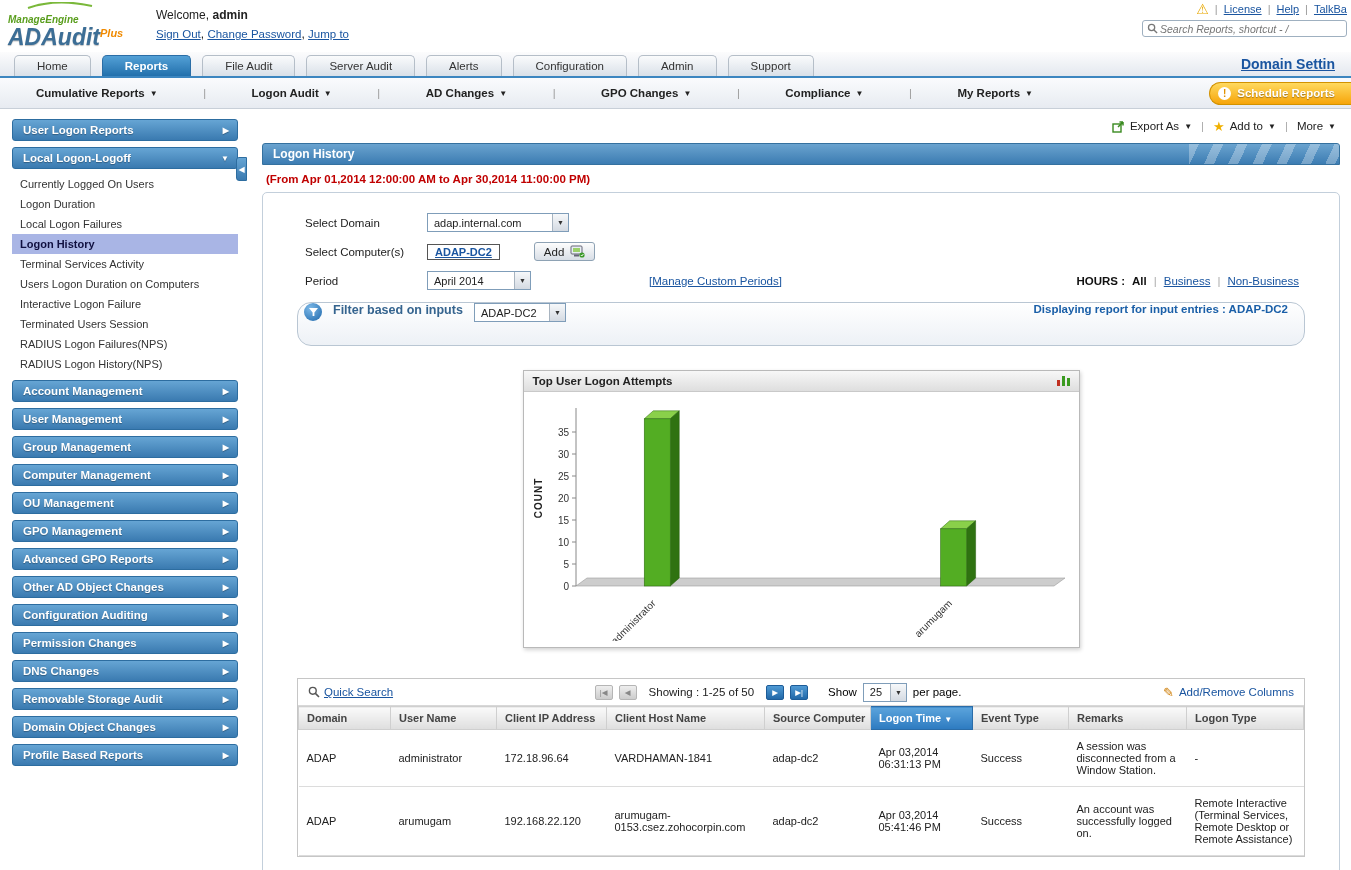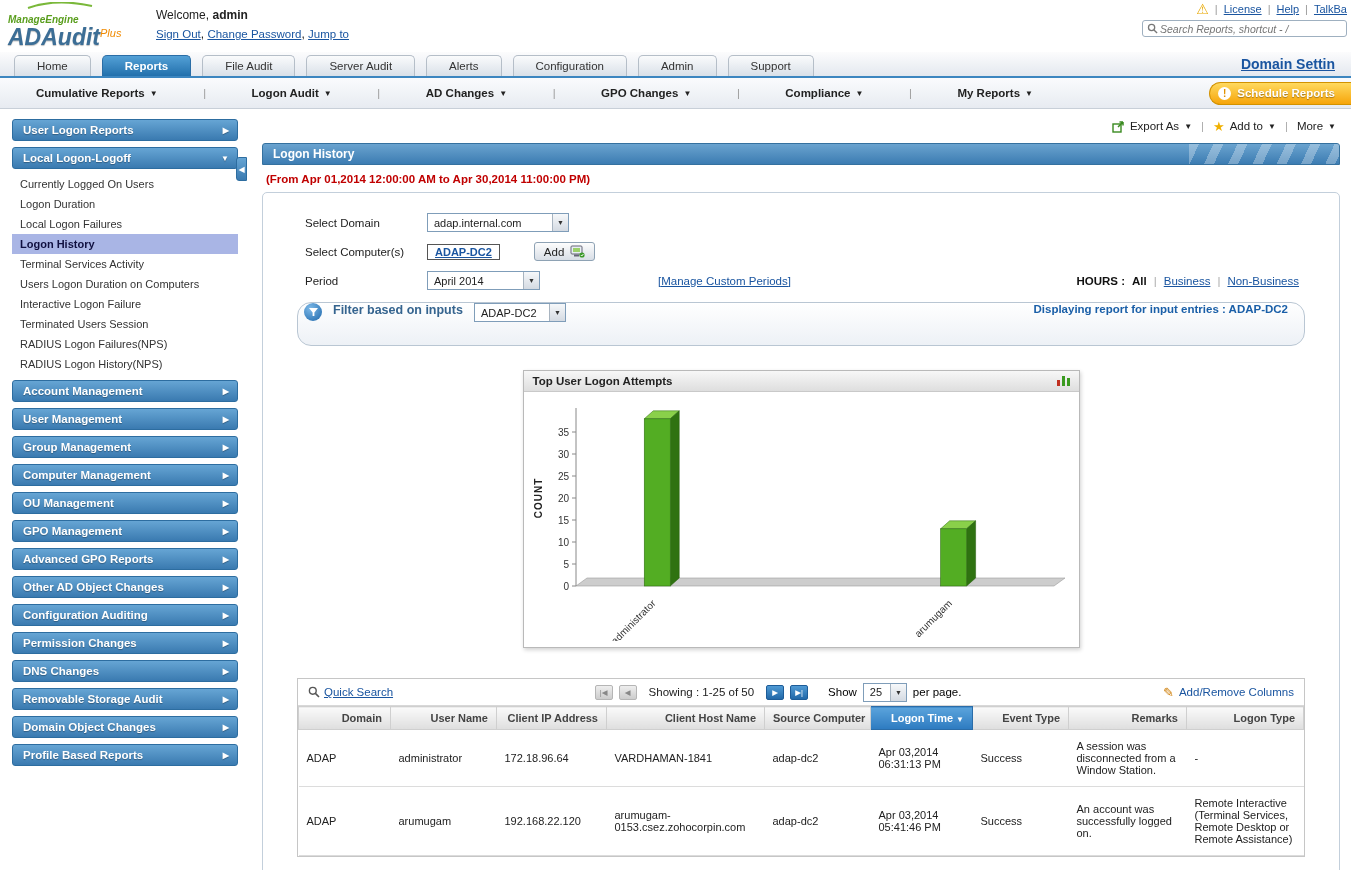--- a/index.html
+++ b/index.html
@@ -6,21 +6,21 @@
   html,body { margin:0; padding:0; width:1351px; height:870px; overflow:hidden;
     font-family:"Liberation Sans", sans-serif; background:#fff; }
   a, .link { color:#1a55a0; text-decoration:underline; cursor:pointer; }
 
   
   .topbar { height:52px; position:relative; display:flex; background:#fff; }
   .logo { width:150px; padding:2px 0 0 8px; cursor:pointer; }
   .logo-swoosh { display:block; margin-left:18px; }
   .logo-brand { font-size:10px; font-weight:bold; color:#5a9e1e; font-style:italic; }
   .logo-product { font-size:23px; font-weight:bold; font-style:italic; color:#3c6e96; line-height:20px; text-shadow:0 1px 1px rgba(0,0,0,.25); }
-  .logo-plus { font-size:11px; font-weight:normal; font-style:italic; color:#f08a00; position:relative; top:-8px; }
+  .logo-plus { font-size:11px; font-weight:bold; font-style:italic; color:#f08a00; position:relative; top:-8px; }
   .welcome-area { padding:8px 0 0 6px; font-size:12px; color:#222; }
   .welcome-line { margin-bottom:5px; }
   .welcome-user { font-weight:bold; }
   .welcome-links span.link { font-size:11.5px; }
   .welcome-links .comma { color:#222; text-decoration:none; }
   .top-right { position:absolute; right:4px; top:3px; text-align:right; }
   .top-links { font-size:11px; display:flex; justify-content:flex-end; align-items:center; gap:6px; margin-bottom:5px; }
   .warn { color:#e8a800; font-size:14px; line-height:12px; cursor:pointer; }
   .tl-sep { color:#999; }
   .searchbox { display:flex; align-items:center; width:205px; height:17px; border:1px solid #9fb0c0; border-radius:3px; background:#fff; padding:0 4px; }
@@ -110,21 +110,21 @@
     font-size:7.5px; cursor:pointer; gap:1px; }
   .page-btn.disabled { background:linear-gradient(#eee,#ccc); border:1px solid #b5b5b5; color:#888; cursor:default; }
   .page-btn.enabled { background:linear-gradient(#4f9ad4,#2268a8); border:1px solid #1d5c98; color:#fff; }
   .showing { padding:0 6px; color:#222; }
   .show-group { display:flex; align-items:center; gap:6px; margin-left:14px; }
   .add-remove { display:flex; align-items:center; gap:5px; color:#1a55a0; cursor:pointer; }
   .edit-ico { color:#cc7a00; font-size:13px; }
 
   table.report { width:100%; border-collapse:collapse; table-layout:fixed; font-size:11px; }
   table.report th { background:linear-gradient(#fafafa,#dedede); border:1px solid #cfcfcf; color:#444; font-weight:bold;
-    text-align:right; padding:5px 8px; font-size:11px; cursor:pointer; white-space:nowrap; overflow:hidden;margin-top:12px; }
+    text-align:left; padding:5px 8px; font-size:11px; cursor:pointer; white-space:nowrap; overflow:hidden;margin-top:12px; }
   table.report th.sorted { background:linear-gradient(#5ba4dc,#2d7ac0); color:#fff; border-color:#2a6ca8; }
   table.report th .sort-arrow { font-size:8px; margin-left:3px; }
   table.report td { border-bottom:1px solid #dcdcdc; padding:10px 8px; vertical-align:middle; color:#222; word-wrap:break-word; }
 </style>
 </head>
 <body>
 
 <header class="topbar">
   <div class="logo">
     <svg class="logo-swoosh" width="70" height="7" viewBox="0 0 70 7">
@@ -344,21 +344,21 @@
                 <rect x="1" y="1" width="11" height="8" rx="1" fill="#e8eef4" stroke="#667" stroke-width="1"></rect>
                 <rect x="3" y="3" width="7" height="4" fill="#9bd06a"></rect>
                 <rect x="4" y="9.5" width="5" height="2" fill="#667"></rect>
                 <circle cx="12" cy="10" r="2.6" fill="#3a9a28"></circle>
                 <path d="M10.8 10 l1 1 l1.6 -2" stroke="#fff" stroke-width=".9" fill="none"></path>
               </svg>
           </span>
         </div>
         <div class="form-row">
           <span class="form-label">Period</span>
-          <span class="dd" style="width:113px;">
+          <span class="dd" style="width:104px;">
             <span class="dd-text" style="flex:1">April 2014</span>
             <span class="dd-arrow">▼</span>
           </span>
           <span class="mcp-link link">[Manage Custom Periods]</span>
           <span class="hours">
             <span class="hlabel">HOURS :</span>
             <span class="hall">All</span>
             <span class="sep">|</span>
             <span class="link">Business</span>
             <span class="sep">|</span>

